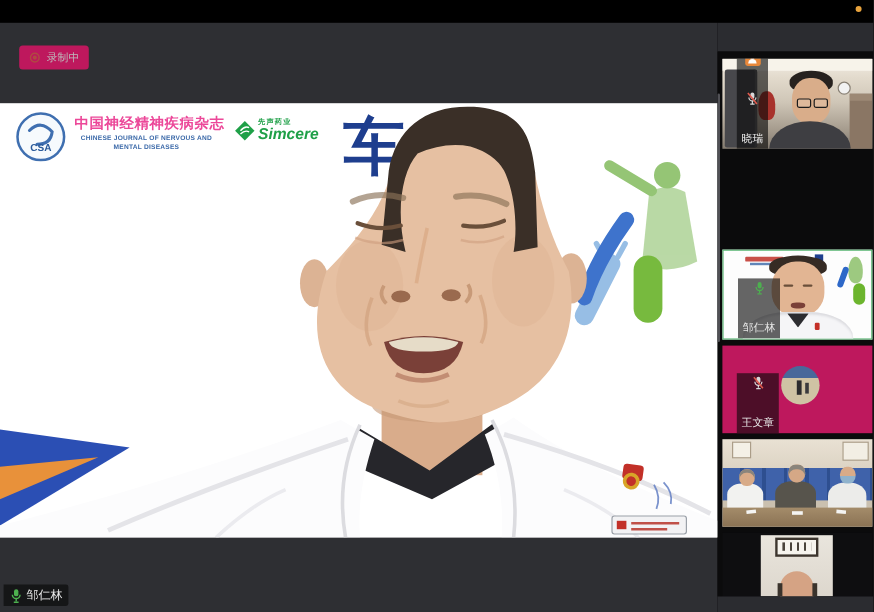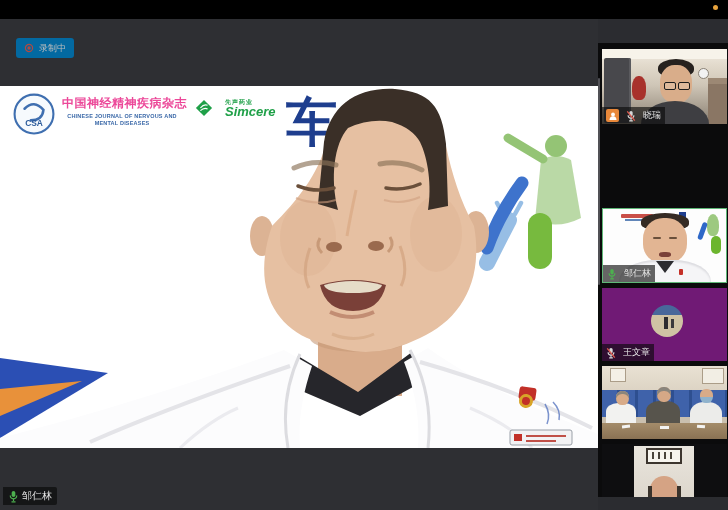--- a/index.html
+++ b/index.html
@@ -8,57 +8,57 @@
   .abs{position:absolute;}
 
   
   .top-strip{left:0;top:0;width:728px;height:19px;background:#000;}
   .notif-dot{left:713px;top:5px;width:5px;height:5px;border-radius:50%;background:#e8a33d;}
   .stage{left:0;top:19px;width:598px;height:491px;background:#2e2f33;}
   .sidebar-top-band{left:598px;top:19px;width:130px;height:24px;background:#2b2c30;}
   .sidebar-bottom-band{left:598px;top:497px;width:130px;height:13px;background:#2b2c30;}
 
   .rec-pill{left:16px;top:38px;height:20px;display:flex;align-items:center;gap:5px;
-            padding:0 8px;background:#0369a1;border-radius:3px;}
+            padding:0 8px;background:#be185d;border-radius:3px;}
   .rec-pill span{font-size:9px;color:#bdbdbd;}
   .toast{left:506px;top:21px;height:20px;display:flex;align-items:center;gap:4px;
          padding:0 24px 0 7px;background:#3c3c41;border-radius:3px;z-index:40;}
   .toast .txt{font-size:9px;color:#d6d6d6;white-space:nowrap;}
   .toast .wm{position:absolute;right:2px;top:3px;width:24px;height:14px;}
 
   
   .video-main{left:0;top:86px;width:598px;height:362px;background:#ffffff;overflow:hidden;}
   .doctor-svg{position:absolute;left:0;top:0;z-index:2;}
   .logos{position:absolute;left:0;top:0;width:598px;height:60px;z-index:1;}
   .csa-logo{position:absolute;left:13px;top:7px;width:42px;height:42px;}
   .journal-cn{position:absolute;left:62px;top:9px;width:122px;font-size:12px;font-weight:bold;
               color:#ec4899;letter-spacing:.5px;white-space:nowrap;}
   .journal-en{position:absolute;left:62px;top:27px;width:120px;font-size:5.5px;line-height:7px;
               color:#3a68a8;text-align:center;font-weight:bold;letter-spacing:.2px;}
-  .simcere{position:absolute;left:195px;top:13px;display:flex;align-items:flex-start;gap:12px;}
+  .simcere{position:absolute;left:195px;top:13px;display:flex;align-items:flex-end;gap:2px;}
   .simcere-icon{width:18px;height:18px;}
   .simcere-text{display:flex;flex-direction:column;line-height:1;}
   .simcere-cn{font-size:6px;color:#1fa048;font-weight:bold;letter-spacing:1px;}
   .simcere-en{font-size:13px;color:#1fa048;font-weight:bold;font-style:italic;}
 
   
   .name-label{display:flex;align-items:center;gap:3px;background:rgba(10,10,10,.68);
               padding:2px 5px;border-radius:0 2px 2px 0;z-index:30;}
   .name-label .nm{font-size:10px;color:#ececec;white-space:nowrap;}
   .main-name{left:3px;top:487px;height:14px;}
   .mic{width:10px;height:12px;flex:none;}
   .mic-main{width:11px;height:13px;}
 
   
   .sidebar{left:598px;top:43px;width:130px;height:454px;background:#0b0b0c;}
   .scrollbar{left:598px;top:78px;width:2px;height:207px;background:#515156;border-radius:1px;z-index:20;}
   .tile{position:absolute;left:4px;width:125px;background:#19191c;overflow:hidden;}
   .tile.speaking{border:1.5px solid #5fb878;box-sizing:border-box;}
-  .tile-label{position:absolute;left:0;bottom:0;display:flex;align-items:center;gap:7px;
-              background:rgba(8,8,8,.62);padding:2px 4px;max-width:100%;box-sizing:border-box;}
+  .tile-label{position:absolute;left:12px;bottom:0;display:flex;align-items:center;gap:21px;
+              background:rgba(8,8,8,.62);padding:2px 4px;max-width:100%;box-sizing:border-box;flex-direction:column;}
   .tile-label .nm{font-size:9px;color:#e9e9e9;white-space:nowrap;overflow:hidden;}
   .tile-label.small .nm{font-size:8px;}
   .host-badge{width:13px;height:13px;background:#e8883a;border-radius:2px;flex:none;
               display:flex;align-items:center;justify-content:center;}
   .host-badge svg{width:10px;height:10px;}
   .scene{position:absolute;inset:0;}
   .scene div{position:absolute;}
 
   
   .t1{background:linear-gradient(180deg,#f2ede4 0,#e3dbcd 20%,#cfc6b7 48%,#a79d8f 78%,#837b70 100%);}
@@ -95,21 +95,21 @@
   .t3-hair{left:38px;top:4px;width:48px;height:17px;background:#352b24;border-radius:50% 50% 35% 35%;}
   .t3-head{left:40px;top:9px;width:44px;height:45px;background:#e2b593;border-radius:46% 46% 42% 42%;}
   .t3-eye1,.t3-eye2{top:28px;width:8px;height:1.5px;background:#6a4f3a;border-radius:1px;}
   .t3-eye1{left:50px;} .t3-eye2{left:66px;}
   .t3-mouth{left:56px;top:43px;width:12px;height:5px;background:#7a4038;border-radius:40%;}
   .t3-coat{left:16px;top:51px;width:92px;height:24px;background:#f5f5f7;border-radius:40% 40% 0 0/90% 90% 0 0;box-shadow:inset 0 2px 2px #dcdce0;}
   .t3-collar{left:53px;top:52px;width:18px;height:12px;background:#2c2c30;clip-path:polygon(0 0,100% 0,50% 100%);}
   .t3-badge{left:76px;top:60px;width:4px;height:6px;background:#c43028;border-radius:1px;}
 
   
-  .t4{background:#701a75;}
+  .t4{background:#be185d;}
   .t4-avatar{left:49px;top:17px;width:32px;height:32px;border-radius:50%;overflow:hidden;
              background:linear-gradient(180deg,#48689a 0 10px,#cfc3a4 10px 100%);}
   .t4-f1{left:13px;top:12px;width:4px;height:12px;background:#2c2c2e;}
   .t4-f2{left:20px;top:14px;width:3px;height:9px;background:#3a3a3c;}
 
   
   .t5{background:linear-gradient(180deg,#e9e1d3 0,#dbd2c2 38%,#cac0af 55%);}
   .t5-win1{left:8px;top:2px;width:14px;height:12px;background:#f4f0e6;border:1px solid #ab9d88;}
   .t5-win2{left:100px;top:2px;width:20px;height:14px;background:#f2eee4;border:1px solid #ab9d88;}
   .t5-chairs{left:0;top:24px;width:125px;height:27px;

